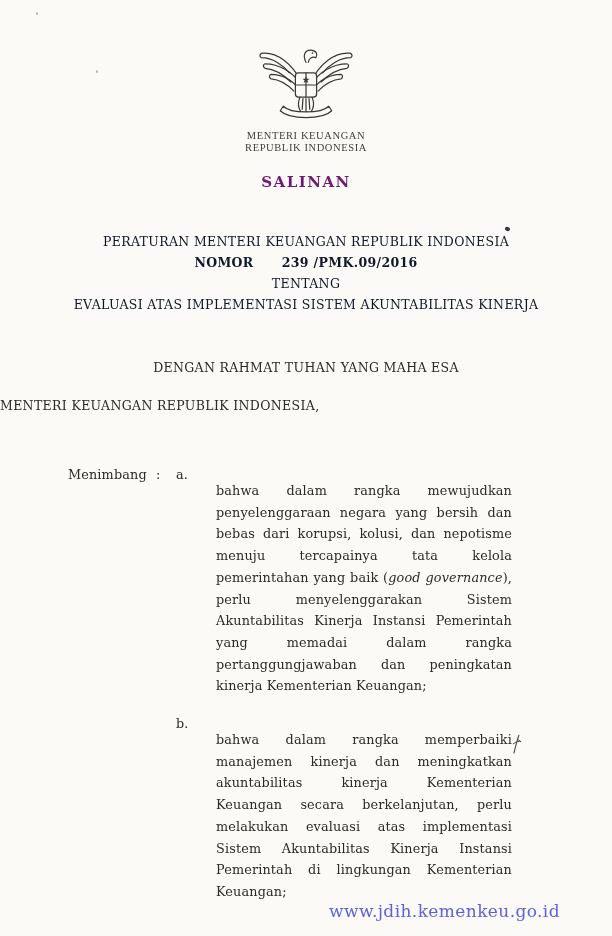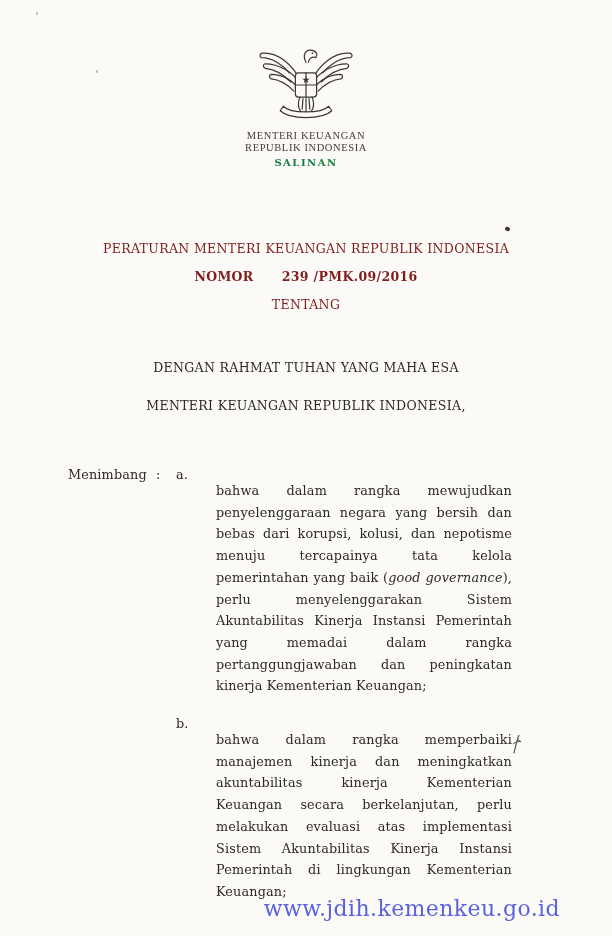--- a/index.html
+++ b/index.html
@@ -15,38 +15,37 @@
 
   
   .header{position:absolute;top:44px;left:0;right:0;text-align:center;}
   .emblem{display:block;margin:0 auto 4px auto;}
   .ministry{
     font-family:Liberation Serif, serif;
     font-size:10.5px;line-height:12px;letter-spacing:0.6px;
     color:#44403a;
   }
   .salinan{
-    margin-top:3px;
-    font-weight:bold;font-size:10px;letter-spacing:1.5px;
-    color:#15803d;
+    margin-top:19px;
+    font-weight:bold;font-size:15px;letter-spacing:1.5px;
+    color:#701a75;
   }
 
   
   .title-block{position:absolute;top:231px;left:0;right:0;text-align:center;}
   .title-line{
     font-size:12.5px;line-height:21px;letter-spacing:0.35px;
-    color:#7f1d1d;
-    margin-top:7px;
+    color:#0f172a;
   }
   .nomor{white-space:pre;font-weight:bold;}
 
   
   .invocation{position:absolute;top:360px;left:0;right:0;text-align:center;
     font-size:12.5px;letter-spacing:0.35px;}
-  .issuer{position:absolute;top:398px;left:0;right:0;text-align:center;
+  .issuer{position:absolute;top:398px;left:0;right:0;
     font-size:12.5px;letter-spacing:0.35px;}
 
   
   .consider-row{
     position:absolute;top:464px;left:68px;width:460px;
     display:flex;align-items:flex-start;
     font-size:12.8px;line-height:21.7px;letter-spacing:0.15px;
   }
   .consider-label{width:88px;flex:none;}
   .consider-sep{width:20px;flex:none;}
@@ -70,21 +69,21 @@
   }
   .speck{
     position:absolute;width:2px;height:3px;background:#b9b5ae;border-radius:50%;
   }
   .speck1{left:36px;top:12px;}
   .speck2{left:96px;top:70px;}
 
   
   .footer-link{
     position:absolute;right:52px;bottom:15px;
-    font-size:22px;letter-spacing:0.4px;
+    font-size:17px;letter-spacing:0.4px;
     text-decoration:none;cursor:pointer;margin-left:40px;
   }
 </style>
 </head>
 <body style="background: rgb(251, 250, 247);">
 
 <div class="page">
 
   <div class="header">
     <svg class="emblem" viewBox="0 0 132 108" width="100" height="82">
@@ -114,20 +113,21 @@
     </svg>
     <div class="ministry">MENTERI KEUANGAN</div>
     <div class="ministry">REPUBLIK INDONESIA</div>
     <div class="salinan">SALINAN</div>
   </div>
 
   <div class="title-block">
     <div class="title-line">PERATURAN MENTERI KEUANGAN REPUBLIK INDONESIA</div>
     <div class="title-line nomor">NOMOR      239 /PMK.09/2016</div>
     <div class="title-line">TENTANG</div>
+    <div class="title-line">EVALUASI ATAS IMPLEMENTASI SISTEM AKUNTABILITAS KINERJA</div>
   </div>
 
   <div class="invocation">DENGAN RAHMAT TUHAN YANG MAHA ESA</div>
   <div class="issuer">MENTERI KEUANGAN REPUBLIK INDONESIA,</div>
 
   <div class="consider-row">
     <div class="consider-label">Menimbang</div>
     <div class="consider-sep">:</div>
     <div class="consider-items">
       <div class="consider-item">

